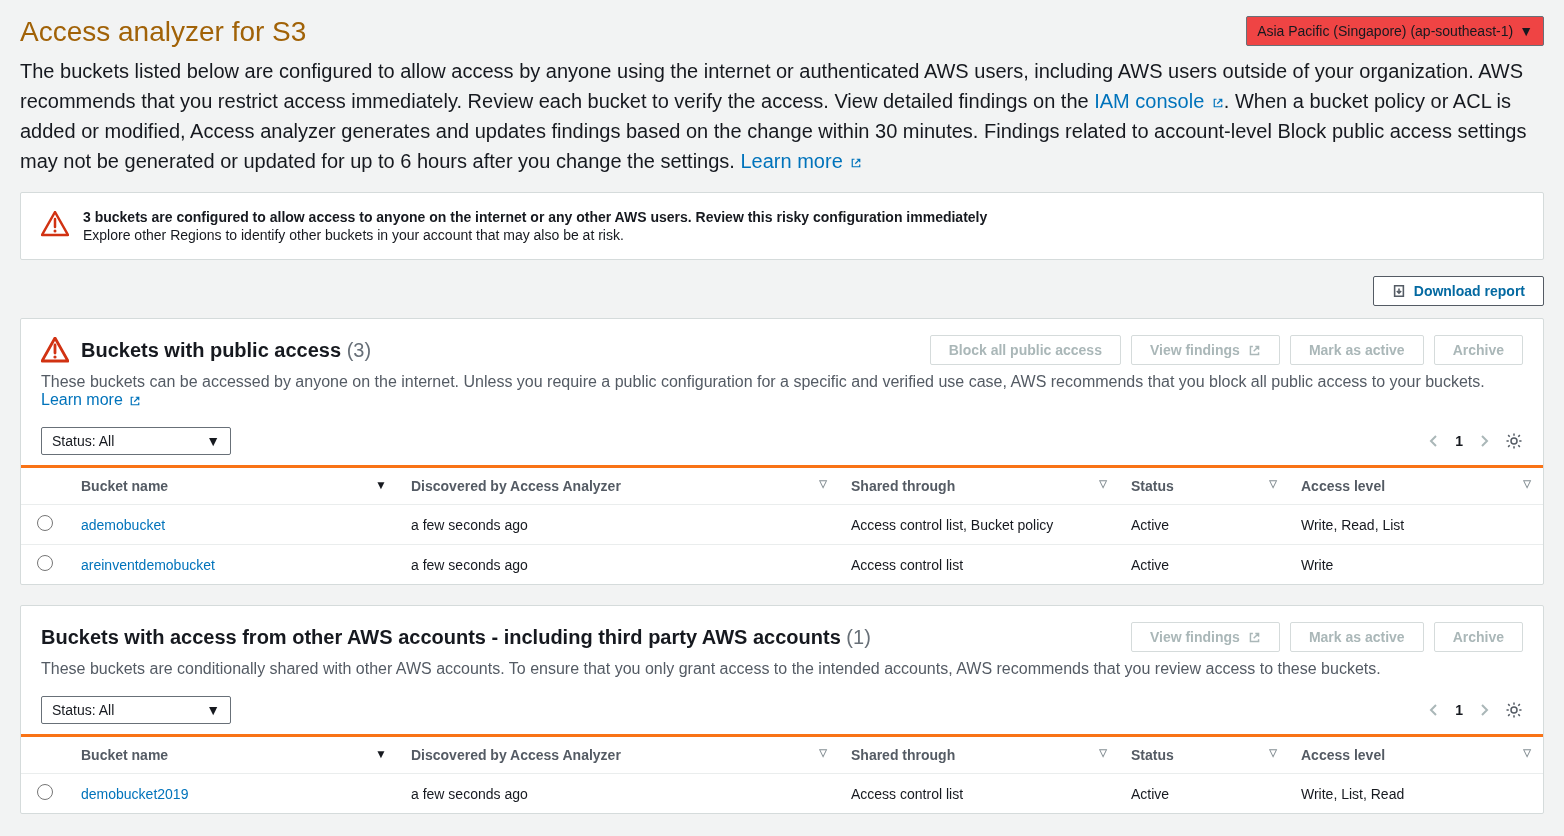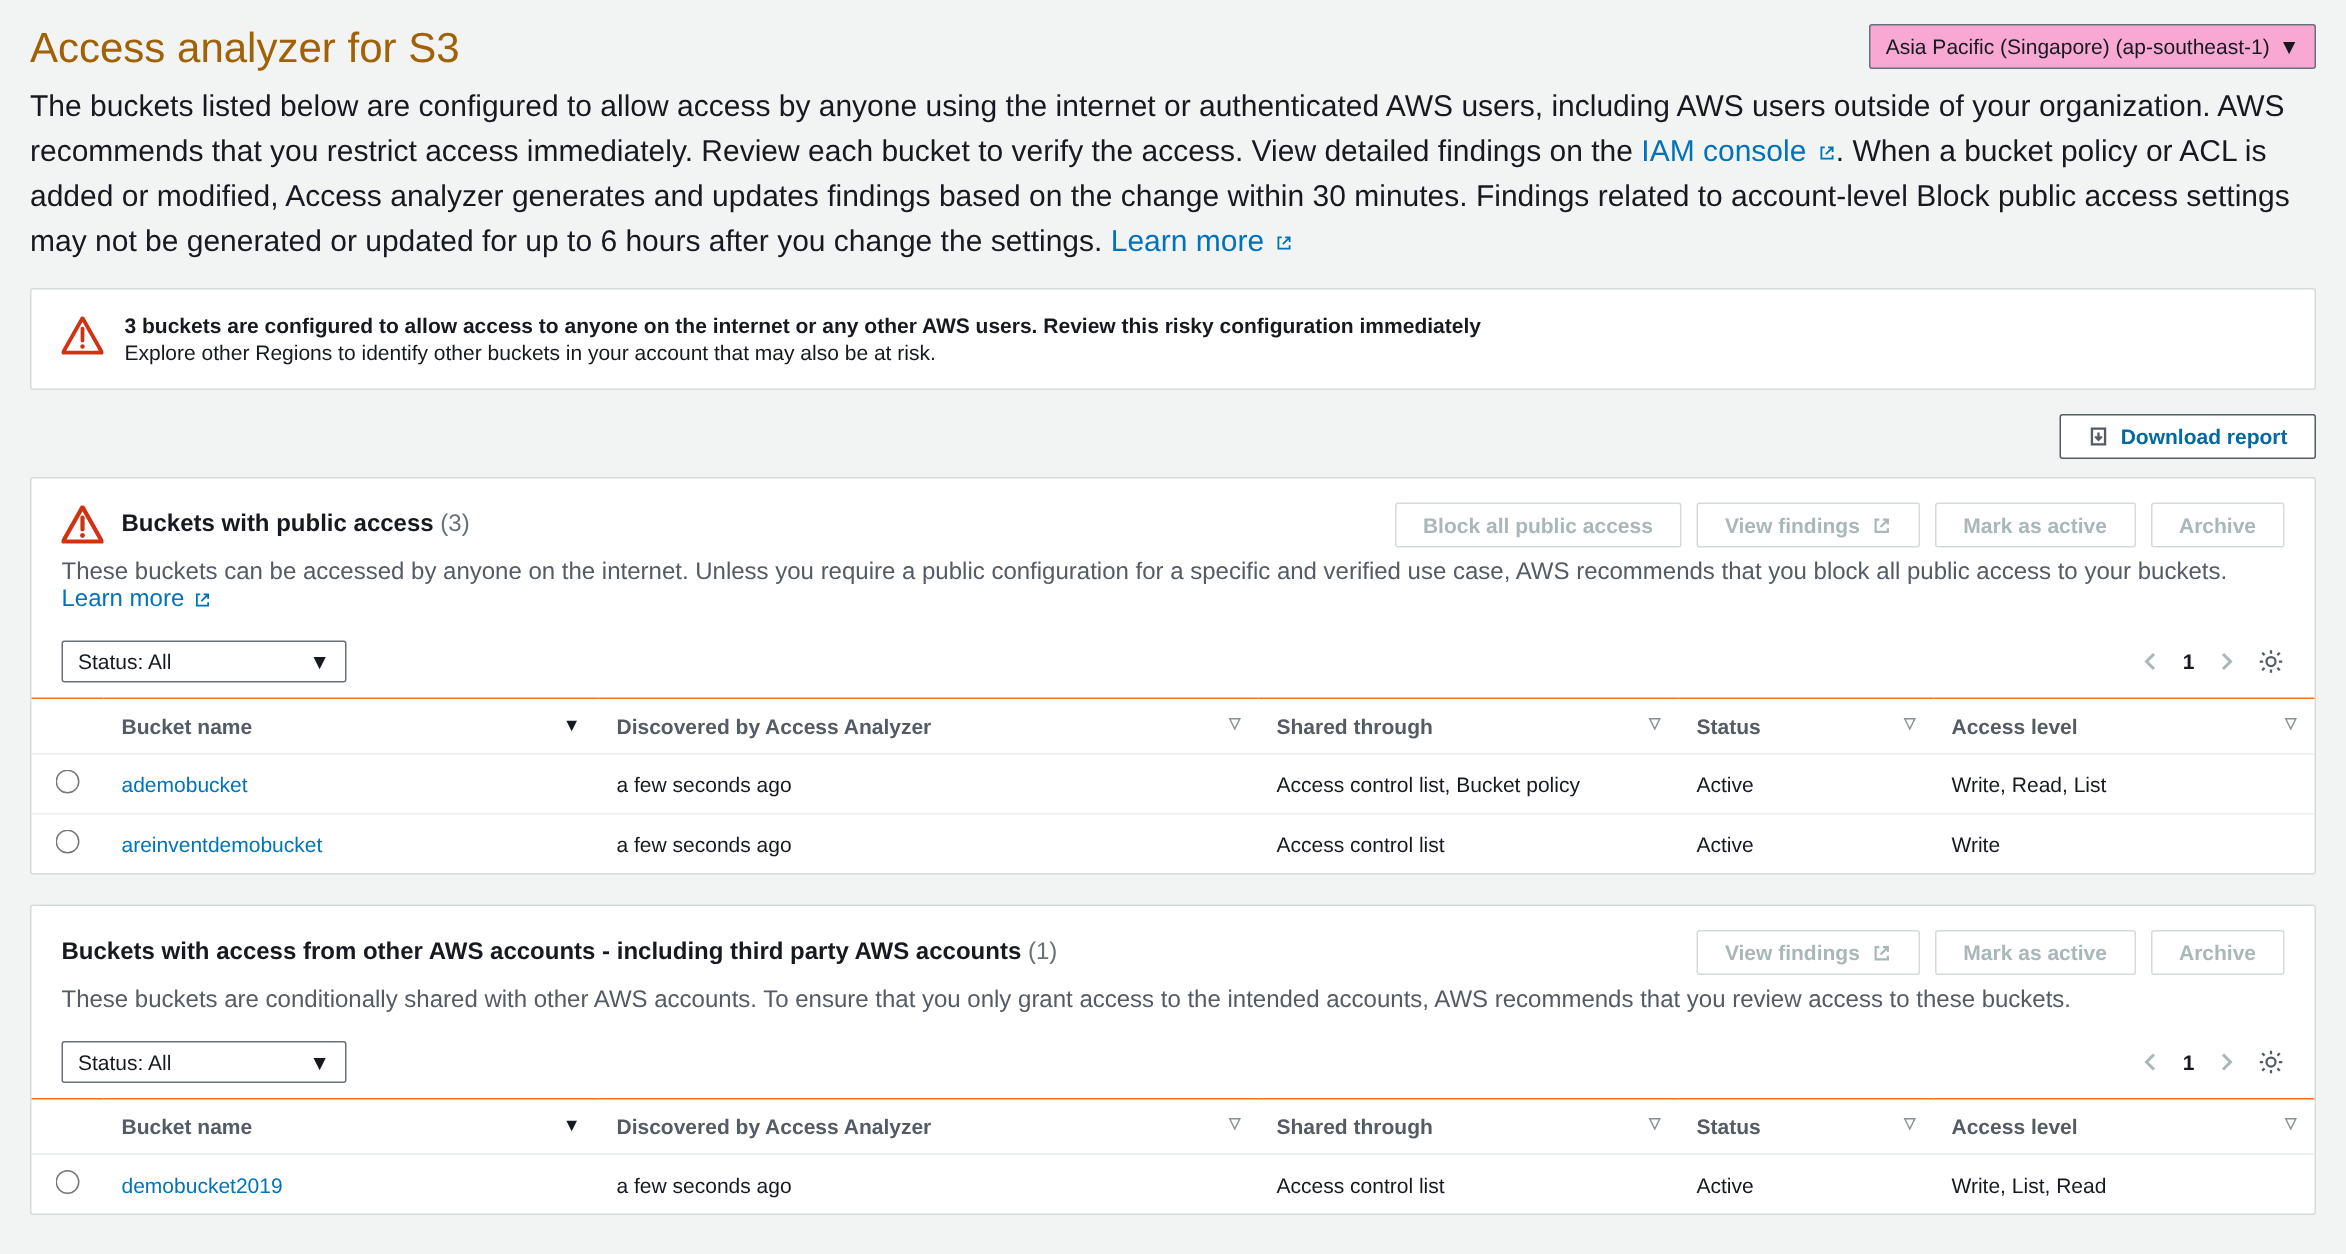--- a/index.html
+++ b/index.html
@@ -1,45 +1,45 @@
 <!DOCTYPE html>
 <html><head>
 <meta charset="utf-8">
 <style>
   * { box-sizing: border-box; margin: 0; padding: 0; }
   body { font-family: "Amazon Ember", "Helvetica Neue", Arial, sans-serif; background: #f2f3f3; color: #16191f; font-size: 14px; }
   .page { padding: 16px 20px; }
   .header-row { display: flex; justify-content: space-between; align-items: flex-start; margin-bottom: 8px; }
   .page-title { font-size: 28px; font-weight: 400; color: #a16207; }
-  .region-select { border: 1px solid #687078; border-radius: 2px; padding: 6px 10px; background: #f9a8d4; font-size: 14px; display: flex; align-items: center; gap: 6px; cursor: pointer; }
+  .region-select { border: 1px solid #687078; border-radius: 2px; padding: 6px 10px; background: #ef4444; font-size: 14px; display: flex; align-items: center; gap: 6px; cursor: pointer; }
   .description { font-size: 20px; line-height: 1.5; margin-bottom: 16px; }
   .link { color: #0073bb; text-decoration: none; cursor: pointer; }
   .ext-icon { display: inline-block; width: 12px; height: 12px; vertical-align: middle; margin-left: 2px; }
   .alert-box { background: #fff; border: 1px solid #d5dbdb; border-radius: 2px; padding: 16px 20px; margin-bottom: 16px; display: flex; gap: 14px; align-items: flex-start; }
   .alert-icon { flex-shrink: 0; margin-top: 2px; }
   .alert-title { font-weight: 700; margin-bottom: 2px; }
   .alert-sub { color: #16191f; }
   .actions-row { display: flex; justify-content: flex-end; margin-bottom: 12px; }
   .btn { border: 1px solid #545b64; border-radius: 2px; padding: 6px 18px; background: #fff; font-size: 14px; font-weight: 700; color: #0369a1; cursor: pointer; display: inline-flex; align-items: center; gap: 8px; }
   .btn:disabled, .btn.disabled { color: #aab7b8; border-color: #d5dbdb; cursor: default; }
   .panel { background: #fff; border: 1px solid #d5dbdb; border-radius: 2px; margin-bottom: 20px; padding: 16px 0 0 0; }
   .panel-header { display: flex; justify-content: space-between; align-items: center; padding: 0 20px 4px 20px; flex-wrap: wrap; gap: 10px; }
   .panel-title-wrap { display: flex; align-items: center; gap: 12px; }
-  .panel-title { font-size: 16px; font-weight: 700; }
+  .panel-title { font-size: 20px; font-weight: 700; }
   .panel-count { font-weight: 400; color: #687078; }
   .panel-buttons { display: flex; gap: 10px; }
   .panel-desc { font-size: 16px; color: #545b64; padding: 4px 20px 12px 20px; }
   .panel-controls { display: flex; justify-content: space-between; align-items: center; padding: 6px 20px 10px 20px; }
   .status-select { border: 1px solid #687078; border-radius: 2px; padding: 5px 10px; background: #fff; min-width: 190px; display: flex; justify-content: space-between; align-items: center; cursor: pointer; }
   .pager { display: flex; align-items: center; gap: 16px; color: #687078; }
   .pager-num { color: #16191f; font-weight: 700; }
   .pager-arrow { cursor: pointer; color: #aab7b8; }
   .gear-icon { cursor: pointer; }
   table { width: 100%; border-collapse: collapse; }
-  th { text-align: left; font-weight: 700; padding: 10px 12px; border-top: 1px solid #f97316; border-bottom: 1px solid #eaeded; font-size: 14px; color: #545b64; position: relative; }
+  th { text-align: left; font-weight: 700; padding: 10px 12px; border-top: 3px solid #f97316; border-bottom: 1px solid #eaeded; font-size: 14px; color: #545b64; position: relative; }
   th .sort-ind { float: right; color: #879196; font-size: 10px; }
   th.sorted .sort-ind { color: #16191f; font-size: 12px; }
   td { padding: 10px 12px; border-bottom: 1px solid #eaeded; font-size: 14px; }
   tbody tr:last-child td { border-bottom: none; }
   .radio-cell { width: 48px; text-align: center; }
   input[type="radio"] { width: 16px; height: 16px; cursor: pointer; }
   .bucket-link { color: #0073bb; cursor: pointer; }
   .col-bucket { width: 330px; }
   .col-disc { width: 440px; }
   .col-shared { width: 280px; }

